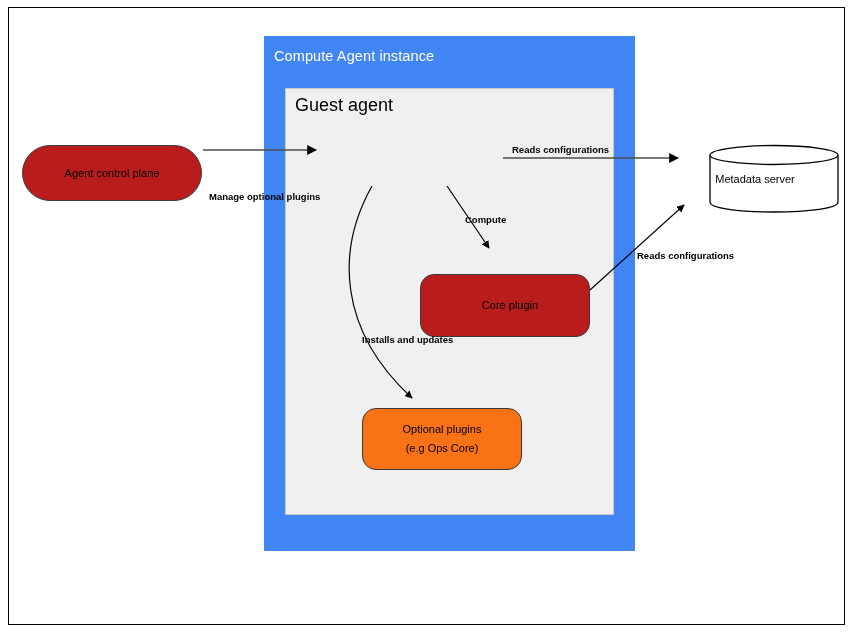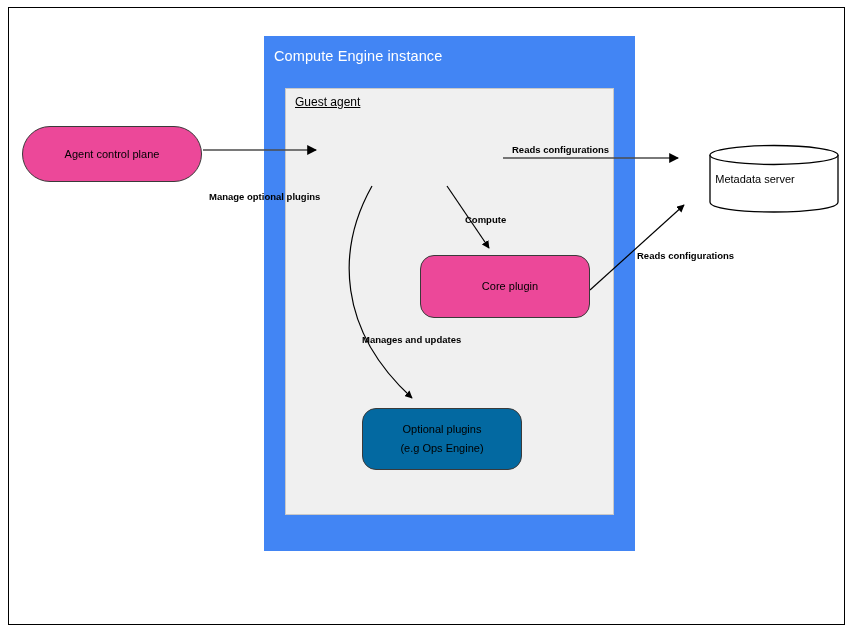--- a/index.html
+++ b/index.html
@@ -53,43 +53,43 @@
     height: 427px;
     background: #F0F0F0;
     border: 1px solid #c8c8c8;
     box-sizing: border-box;
   }
   .guest-agent-title {
     position: absolute;
     left: 9px;
     top: 6px;
     color: #000000;
-    font-size: 12px;
+    font-size: 18px;
     white-space: nowrap;
-    text-decoration: underline;
   }
   
   .node {
     position: absolute;
     box-sizing: border-box;
     display: flex;
     flex-direction: column;
     align-items: center;
     justify-content: center;
     text-align: center;
     font-size: 11px;
     color: #000000;
     line-height: 1.5;
   }
   .node-blue {
-    background: #ec4899;
+    background: #b91c1c;
     border: 1.6px solid #3a3a3a;
+    margin-top: 19px;
   }
   .node-yellow {
-    background: #0369a1;
+    background: #f97316;
     border: 1.6px solid #3a3a3a;
   }
   #node-agent-control-plane {
     left: 22px;
     top: 126px;
     width: 180px;
     height: 56px;
     border-radius: 28px;
   }
   #node-guest-agent-manager {
@@ -161,21 +161,21 @@
   }
 </style>
 </head>
 <body>
 
 <div id="canvas">
 
   <div id="page-border"></div>
 
   <div class="compute-engine">
-    <div class="compute-engine-title">Compute Engine instance</div>
+    <div class="compute-engine-title">Compute Agent instance</div>
   </div>
 
   <div class="guest-agent">
     <div class="guest-agent-title">Guest agent</div>
   </div>
 
   <svg class="edges" viewBox="0 0 862 635">
     <defs>
       <marker id="arrow" viewBox="0 0 10 10" refX="9" refY="5" markerWidth="7" markerHeight="7" orient="auto-start-reverse">
         <path d="M 0 0 L 10 5 L 0 10 z" fill="#000000"></path>
@@ -210,34 +210,34 @@
     <span>Agent control plane</span>
   </div>
 
 
   <div class="node node-blue" id="node-core-plugin">
     <span>Core plugin</span>
   </div>
 
   <div class="node node-yellow" id="node-optional-plugins">
     <span>Optional plugins</span>
-    <span>(e.g  Ops Engine)</span>
+    <span>(e.g  Ops Core)</span>
   </div>
 
   <div id="node-metadata-server">
     <svg width="130" height="69" viewBox="0 0 130 69">
       <path d="M 1 11 L 1 58 C 1 64.5, 30 68, 65 68 C 100 68, 129 64.5, 129 58 L 129 11" fill="#ffffff" stroke="#000000" stroke-width="1.3"></path>
       <ellipse cx="65" cy="11" rx="64" ry="9.5" fill="#ffffff" stroke="#000000" stroke-width="1.3"></ellipse>
     </svg>
     <div class="cyl-label">Metadata server</div>
   </div>
 
   <div class="edge-label" id="label-manage-optional-plugins">Manage optional plugins</div>
 
   <div class="edge-label" id="label-reads-configurations-top">Reads configurations</div>
 
   <div class="edge-label" id="label-manages">Compute</div>
 
-  <div class="edge-label" id="label-installs-and-updates">Manages and updates</div>
+  <div class="edge-label" id="label-installs-and-updates">Installs and updates</div>
 
   <div class="edge-label" id="label-reads-configurations-bottom">Reads configurations</div>
 
 </div>
 
 </body></html>

